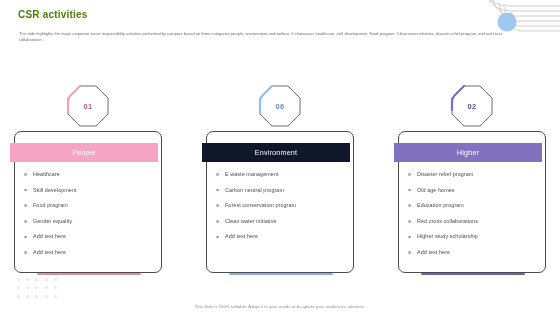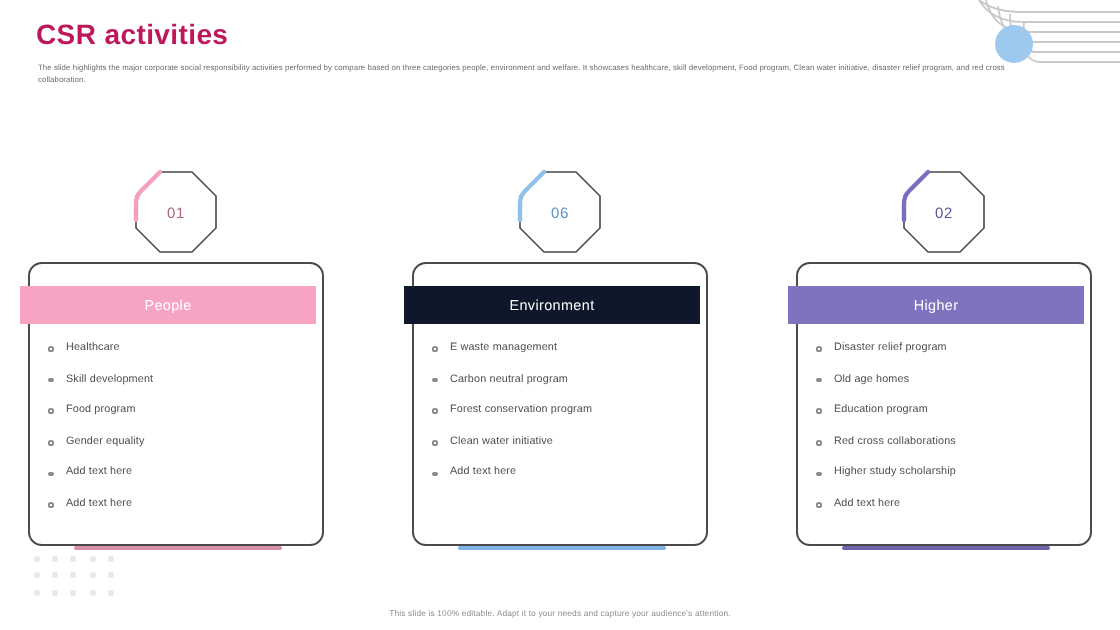--- a/index.html
+++ b/index.html
@@ -46,24 +46,24 @@
     border-radius: 50%;
     background: #e3e9f2;
     margin: auto;
   }
 
   
   .page-title {
     position: absolute;
     left: 18px;
     top: 9px;
-    font-size: 14px;
+    font-size: 10px;
     font-weight: 700;
     letter-spacing: 0.2px;
-    color: #be185d;
+    color: #4d7c0f;
     text-align: right;
   }
   .page-desc {
     position: absolute;
     left: 19px;
     top: 31px;
     width: 494px;
     font-size: 3.9px;
     line-height: 1.62;
     color: #6a6a6a;
@@ -105,21 +105,21 @@
   .badge-num {
     position: absolute;
     left: 0;
     top: 0;
     width: 44px;
     height: 44px;
     display: flex;
     align-items: center;
     justify-content: center;
     font-size: 7.5px;
-    font-weight: 400;
+    font-weight: 700;
     letter-spacing: 0.3px;
   }
 
   
   .card {
     position: relative;
     width: 148px;
     height: 142px;
     border: 0.8px solid #4a4a4a;
     border-radius: 7px;

